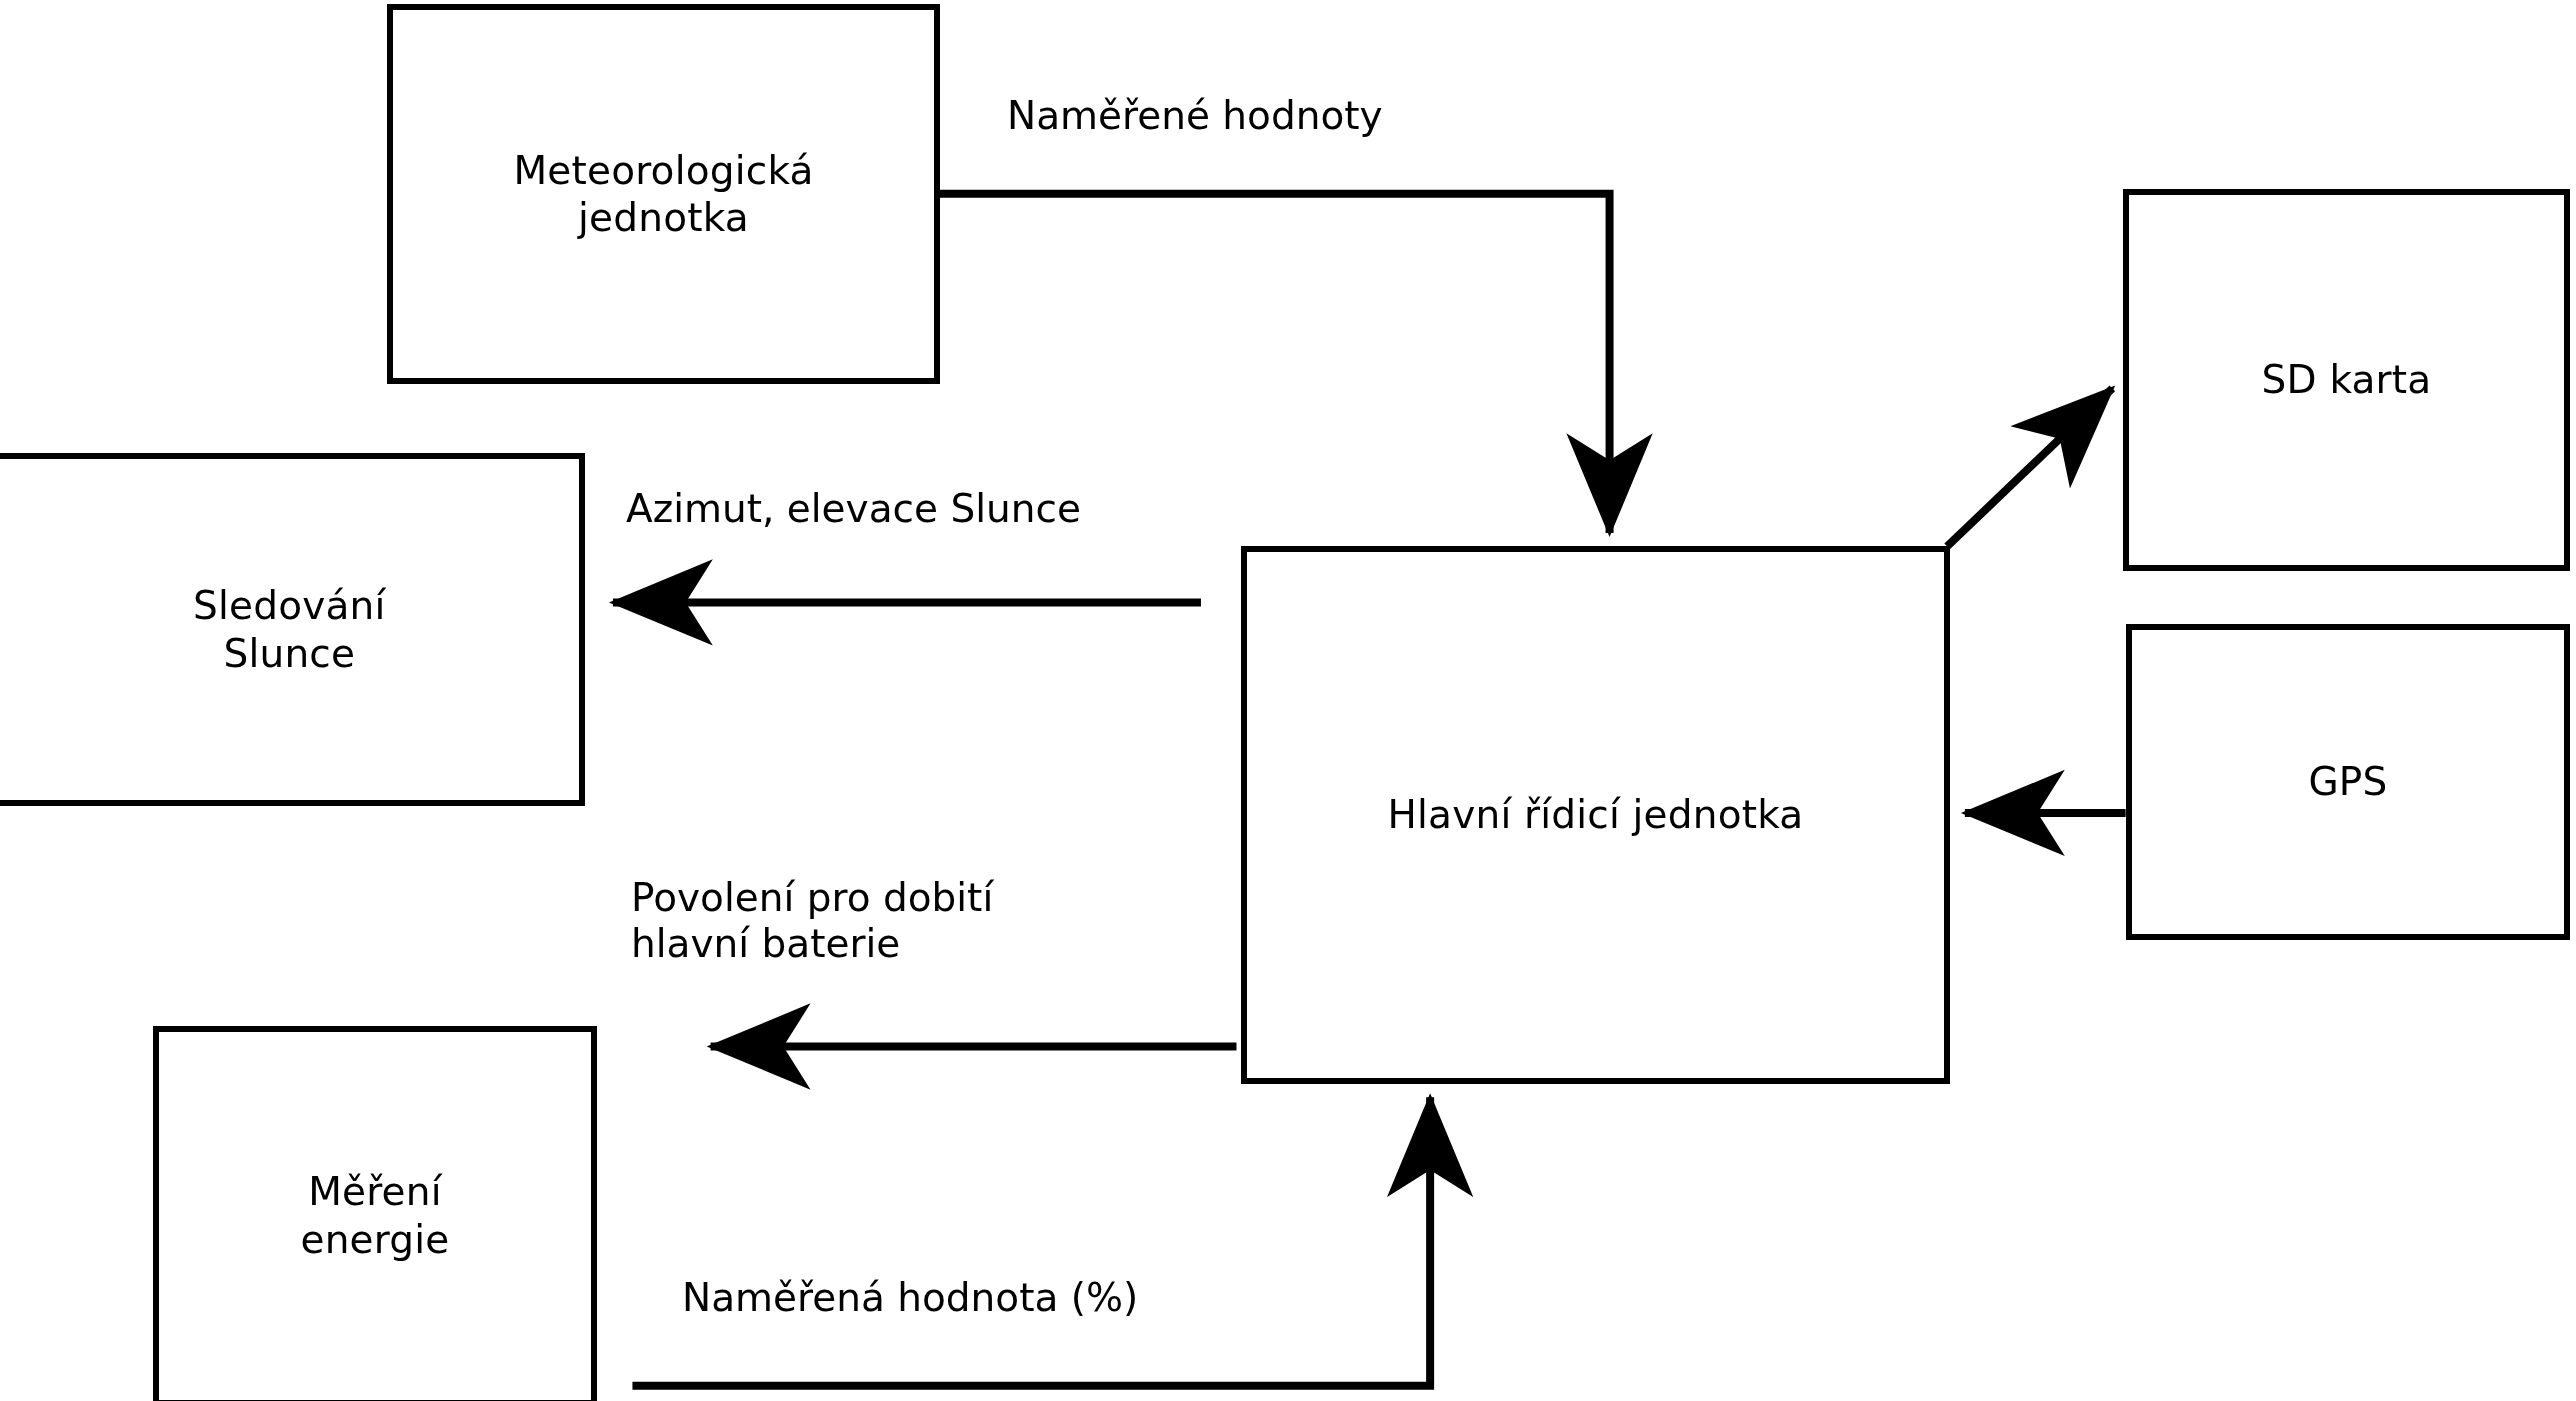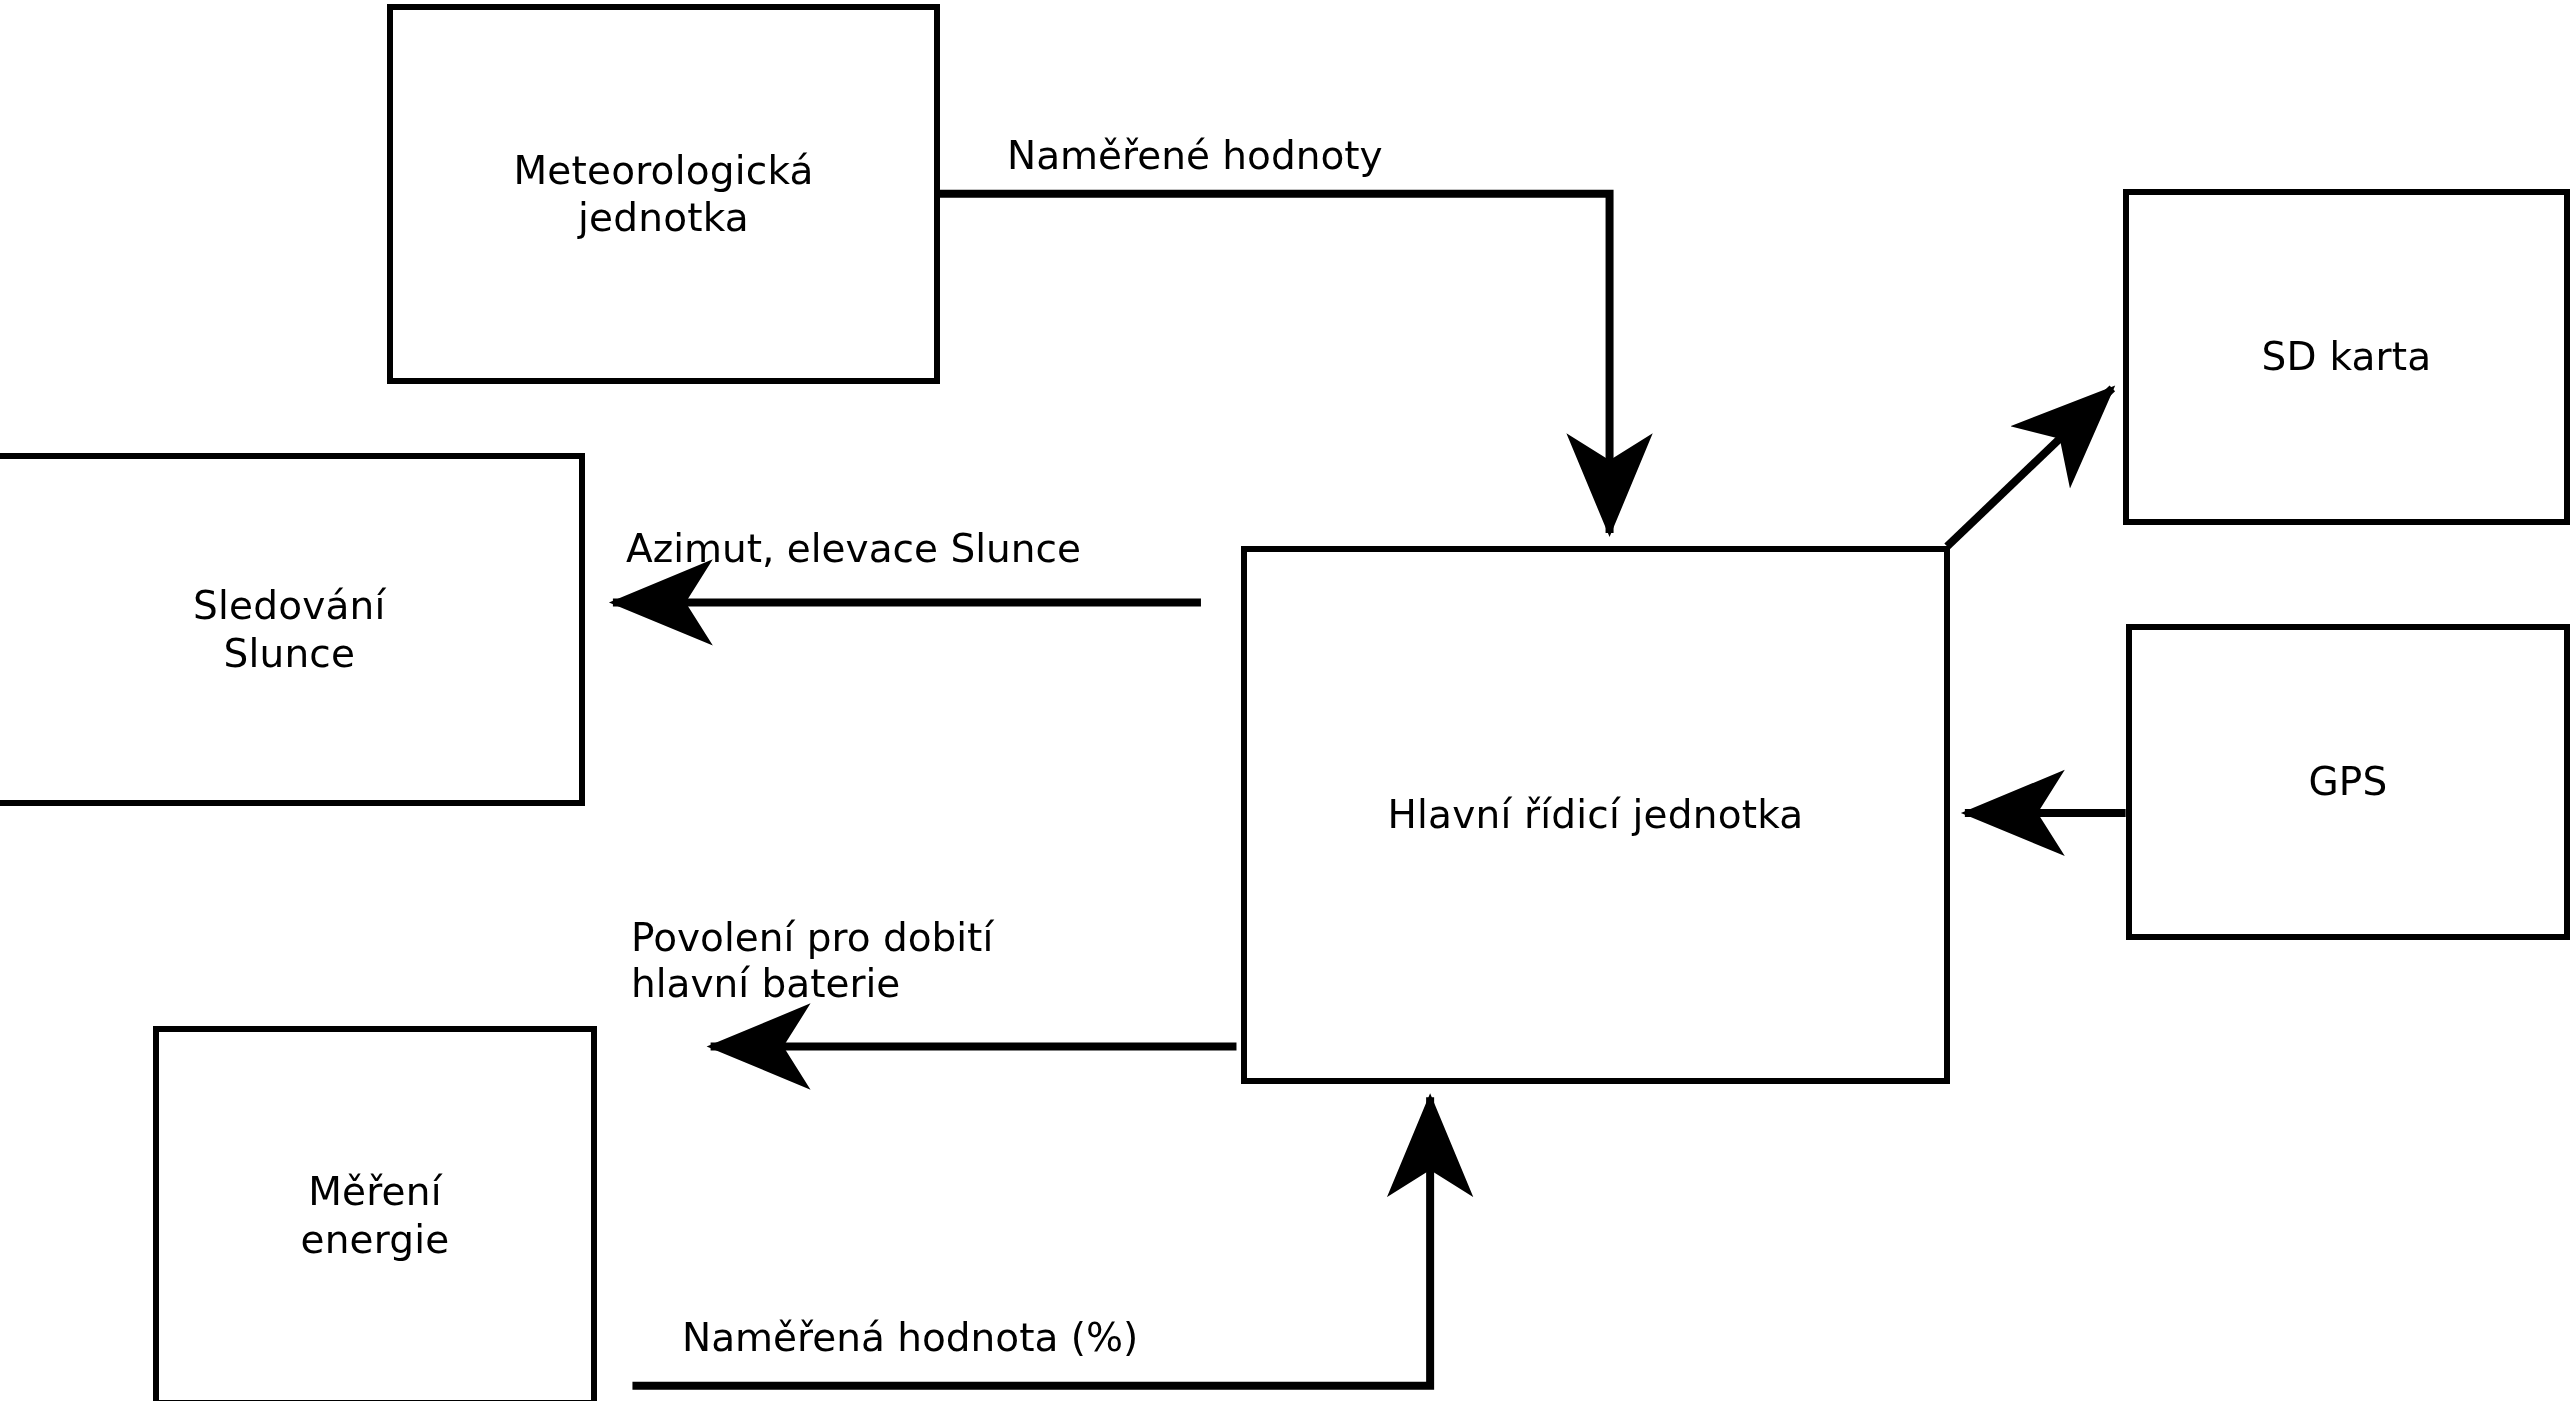--- a/index.html
+++ b/index.html
@@ -43,26 +43,25 @@
     letter-spacing: 0.2px;
   }
   .edge-label {
     position: absolute;
     font-family: "DejaVu Sans", sans-serif;
     font-size: 39px;
     line-height: 1.18;
     color: #000000;
     white-space: pre-line;
     background: transparent;
-    margin-top: 40px;
   }
   
   #node-meteo      { left: 387px;  top: 4.4px;    width: 553px;  height: 380px; }
   #node-main       { left: 1241px; top: 546px;  width: 709px;  height: 538px; }
-  #node-sdcard     { left: 2123px; top: 189px;  width: 447px;  height: 336px; }
+  #node-sdcard     { left: 2123px; top: 189px;  width: 447px;  height: 382px; }
   #node-gps        { left: 2126px; top: 624px;  width: 444px;  height: 316px; }
   #node-tracking   { left: -6.2px;   top: 453px;  width: 591px;  height: 353px; }
   #node-energy     { left: 153px;  top: 1026px; width: 444px;  height: 380px; }
 
   
   #label-measured-values  { left: 1007px; top: 93px;  }
   #label-azimuth          { left: 626px;  top: 486px; text-align: center;  }
   #label-charge-permit    { left: 631px;  top: 875px;  }
   #label-measured-percent { left: 682px;  top: 1275px; }
 </style>

